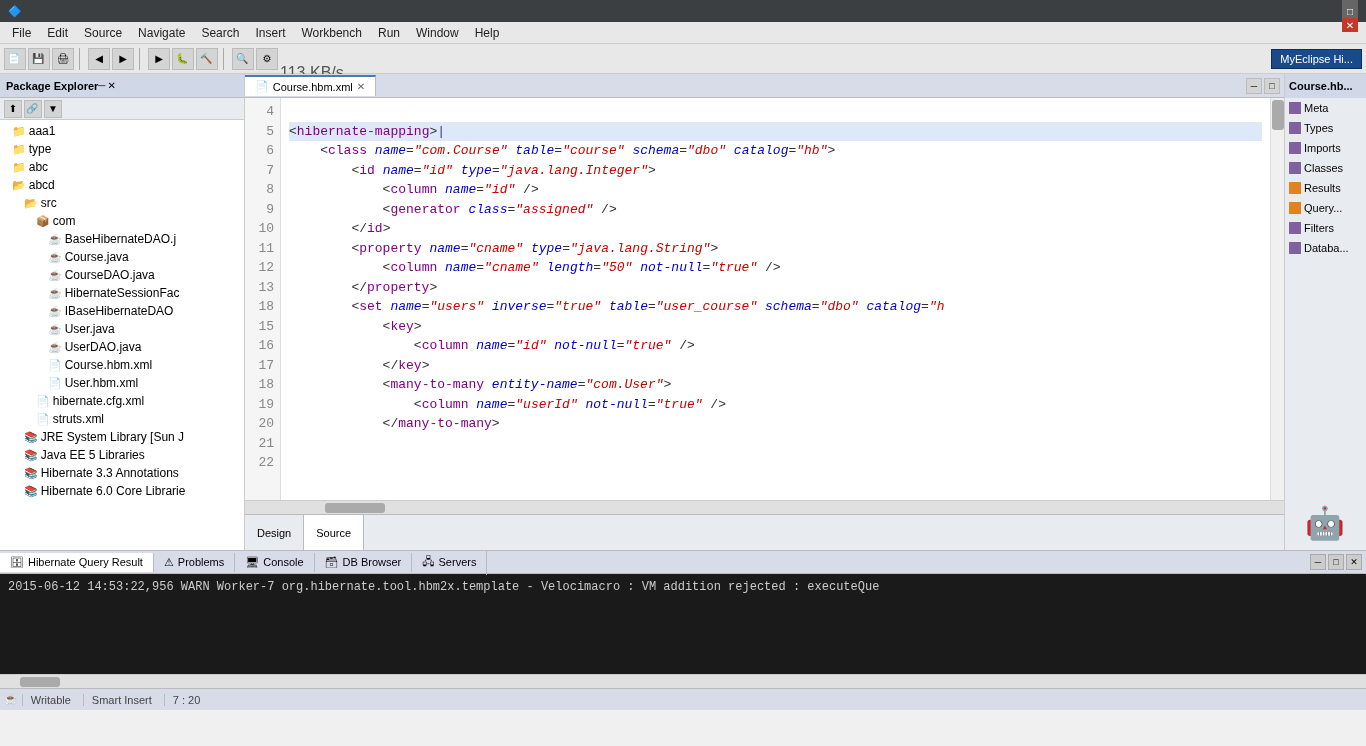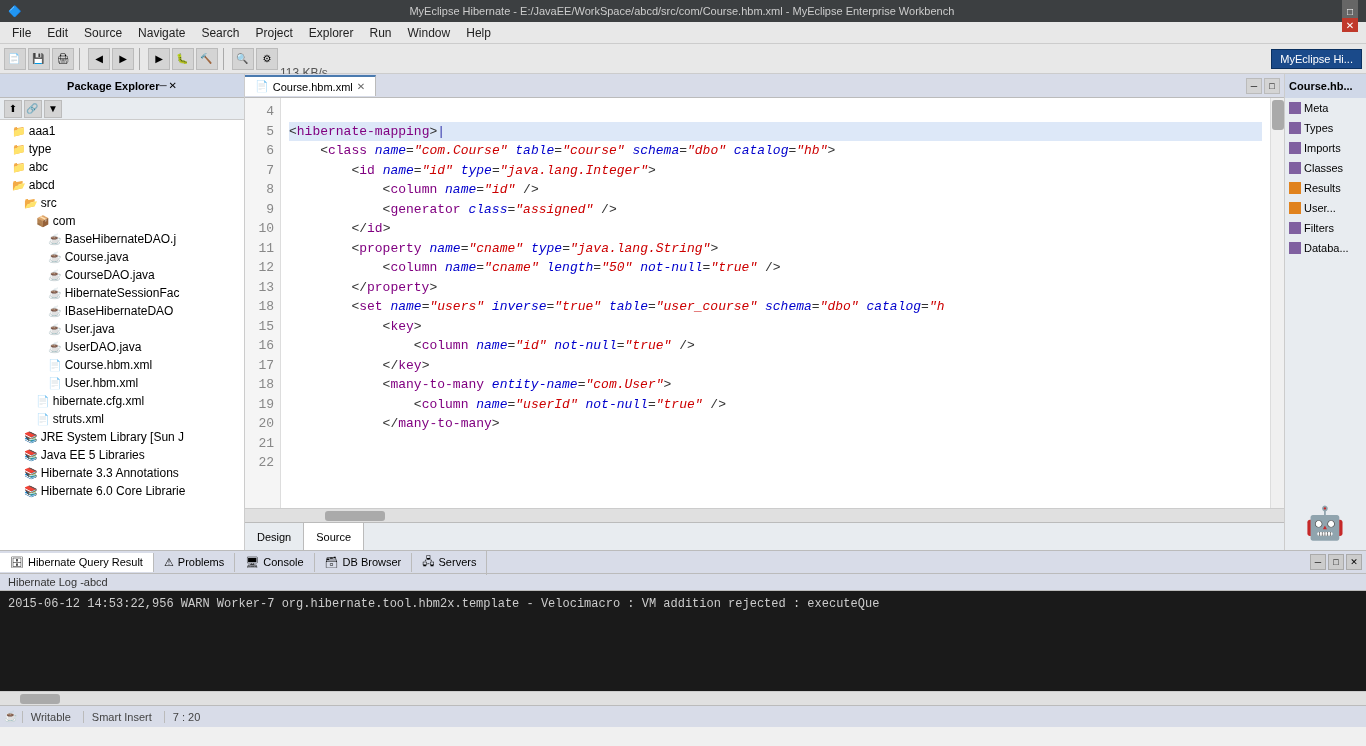--- a/index.html
+++ b/index.html
@@ -71,21 +71,21 @@
       padding: 3px 8px;
       border: 1px solid #0a3060;
       cursor: pointer;
       margin-left: auto;
       display: flex;
       align-items: center;
       gap: 4px;
     }
     #speed-indicator {
       color: #555;
-      font-size: 12px;
+      font-size: 16px;
       font-family: Arial, sans-serif;
       margin-right: 4px;
       margin-top: 28px;
     }
 
     
     #main-layout {
       display: flex;
       height: 476px;
     }
@@ -99,21 +99,21 @@
       flex-direction: column;
     }
     #package-explorer-header {
       background: #d0d8e8;
       padding: 3px 6px;
       font-family: Arial, sans-serif;
       font-size: 11px;
       font-weight: bold;
       display: flex;
       align-items: center;
-      justify-content: center;
+      justify-content: flex-start;
       border-bottom: 1px solid #bbb;
       height: 24px;
     }
     #package-explorer-toolbar {
       background: #e8ecf0;
       display: flex;
       align-items: center;
       padding: 2px 4px;
       gap: 2px;
       border-bottom: 1px solid #ccc;
@@ -306,21 +306,21 @@
       background: #e0e0e0;
       height: 14px;
       border-top: 1px solid #ccc;
       display: flex;
       align-items: center;
     }
 
     
     #editor-bottom {
       background: #e8ecf0;
-      height: 28px;
+      height: 36px;
       display: flex;
       align-items: center;
       border-top: 1px solid #bbb;
       font-family: Arial, sans-serif;
       font-size: 11px;
     }
     .editor-bottom-tab {
       padding: 3px 12px;
       cursor: pointer;
       border-right: 1px solid #bbb;
@@ -345,36 +345,35 @@
       font-size: 9px;
       cursor: pointer;
       display: flex; align-items: center; justify-content: center;
     }
   </style>
 </head>
 <body>
 
 <div id="title-bar">
   <span>🔷</span>
-  <span id="title-text">MyEclipse Hibernate - E:/JavaEE/WorkSpace/abcd/src/com/Course.hbm.xml - MyEclipse Enterprise Workbench</span>
   <div id="window-controls">
     <button class="title-btn">–</button>
     <button class="title-btn">□</button>
     <button class="title-btn close">✕</button>
   </div>
 </div>
 
 <div id="menu-bar">
     <span class="menu-item">File</span>
     <span class="menu-item">Edit</span>
     <span class="menu-item">Source</span>
     <span class="menu-item">Navigate</span>
     <span class="menu-item">Search</span>
-    <span class="menu-item">Project</span>
-    <span class="menu-item">Explorer</span>
+    <span class="menu-item">Insert</span>
+    <span class="menu-item">Workbench</span>
     <span class="menu-item">Run</span>
     <span class="menu-item">Window</span>
     <span class="menu-item">Help</span>
   </div>
 
 <div id="toolbar">
   <button class="toolbar-btn">📄</button>
   <button class="toolbar-btn">💾</button>
   <button class="toolbar-btn">🖨</button>
   <div class="toolbar-sep"></div>
@@ -592,21 +591,21 @@
     <div class="right-panel-item">
       <span class="rp-icon"></span>
       <span>Classes</span>
     </div>
     <div class="right-panel-item">
       <span class="rp-icon orange"></span>
       <span>Results</span>
     </div>
     <div class="right-panel-item">
       <span class="rp-icon orange"></span>
-      <span>User...</span>
+      <span>Query...</span>
     </div>
     <div class="right-panel-item">
       <span class="rp-icon"></span>
       <span>Filters</span>
     </div>
     <div class="right-panel-item">
       <span class="rp-icon"></span>
       <span>Databa...</span>
     </div>
 
@@ -640,23 +639,20 @@
       <span>🖧</span>
       <span>Servers</span>
     </div>
     <div id="bottom-panel-controls">
       <button class="bp-btn">─</button>
       <button class="bp-btn">□</button>
       <button class="bp-btn">✕</button>
     </div>
   </div>
 
-  <div style="background:#d8dce8;padding:2px 8px;font-family:Arial,sans-serif;font-size:11px;border-bottom:1px solid #bbb;color:#333;">
-    <span>Hibernate Log -abcd</span>
-  </div>
 
   <div id="console-area">
     <div class="console-line">2015-06-12 14:53:22,956 WARN Worker-7 org.hibernate.tool.hbm2x.template - Velocimacro : VM addition rejected : executeQue</div>
   </div>
 
   <div id="bottom-scroll">
     <div style="width:40px;height:10px;background:#aaa;margin:0 20px;border-radius:3px;"></div>
   </div>
 </div>
 

